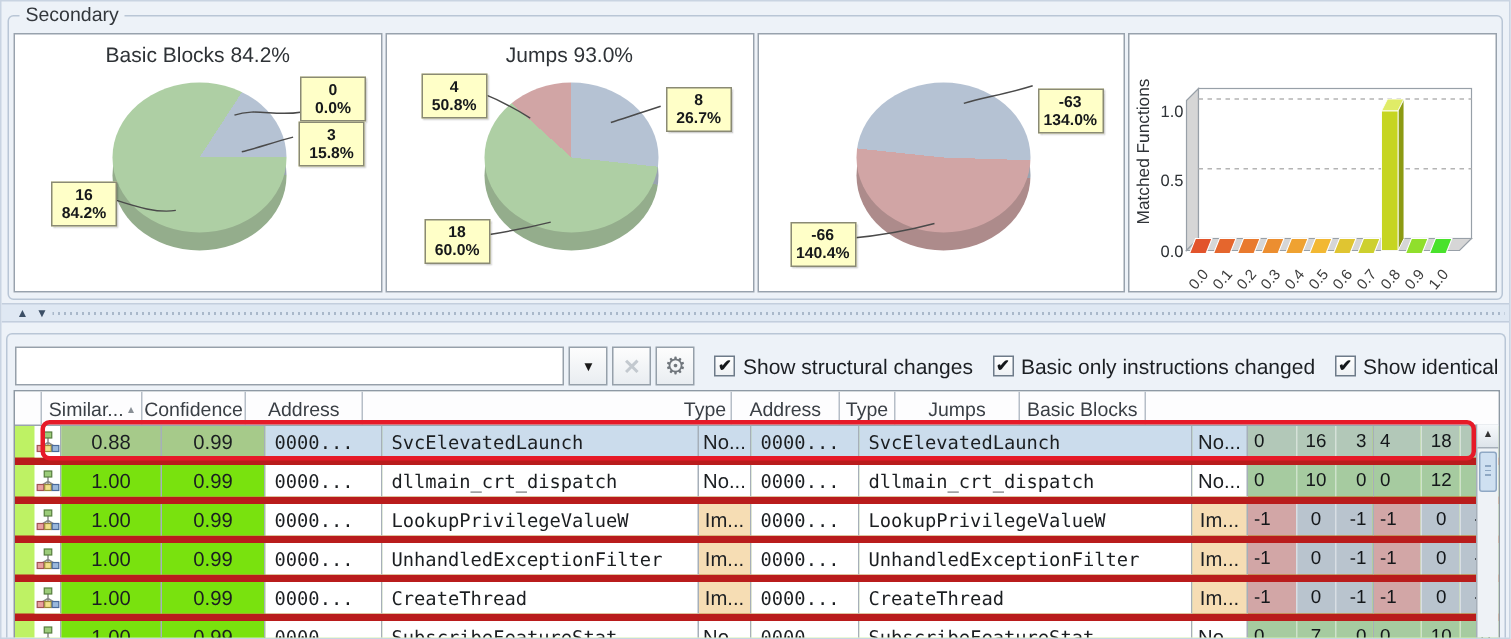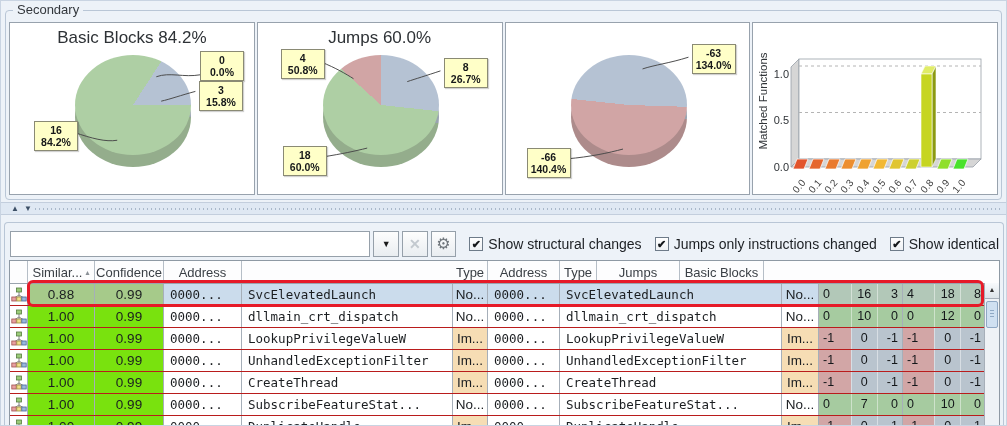--- a/index.html
+++ b/index.html
@@ -5,21 +5,21 @@
   html,body{margin:0;padding:0;background:#dfe5ee;}
   .page{position:relative;width:1007px;height:426px;background:#edf2f8;overflow:hidden;
         font-family:"Liberation Sans",sans-serif;border:1px solid #c9d4e2;box-sizing:border-box;}
   .groupbox{position:absolute;border:1px solid #b9c6d6;border-radius:4px;box-sizing:border-box;}
   .gtitle{position:absolute;top:-9px;left:7px;background:#edf2f8;padding:0 4px;font-size:13px;color:#33373c;white-space:nowrap;}
 
   
   .overview-box{left:4px;top:9px;width:997px;height:190px;}
   .charts{position:absolute;left:3px;top:11px;right:3px;bottom:4px;display:flex;gap:2px;}
   .panel{position:relative;flex:1;background:#fff;border:1px solid #98a2ad;box-sizing:border-box;overflow:hidden;}
-  .chart-title{position:absolute;top:5px;left:0;right:0;text-align:center;font-size:17px;color:#2e3236;}
+  .chart-title{position:absolute;top:5px;left:0;right:0;text-align:center;font-size:14px;color:#2e3236;}
   .pie-wrap{position:absolute;left:65px;top:32px;width:116px;height:100px;}
   .pie-rim,.pie-top{position:absolute;left:0;top:0;width:116px;height:100px;border-radius:50%;}
   .pie-rim{top:12px;filter:brightness(.84) saturate(.92);}
   .leaders{position:absolute;left:0;top:0;width:100%;height:100%;pointer-events:none;z-index:2;}
   .leaders path{fill:none;stroke:#4a4a4a;stroke-width:1;}
   .callout{position:absolute;min-width:36px;background:#ffffc8;border:1px solid #8a8a74;
            box-shadow:1px 1px 1px rgba(0,0,0,.18);font-size:10.5px;font-weight:600;color:#16181a;
            text-align:center;line-height:12px;padding:2px 3px;z-index:3;}
   .ylab{position:absolute;left:4px;top:128px;width:100px;text-align:center;font-size:11.5px;color:#2f3337;
         transform-origin:0 0;transform:rotate(-90deg);}
@@ -48,21 +48,21 @@
   .cbbox{width:14px;height:14px;border:1px solid #6e7b89;background:linear-gradient(#fff,#eef1f4);
          margin-right:5px;font-size:11px;line-height:13px;text-align:center;color:#15181b;font-weight:700;box-sizing:border-box;}
 
   
   .table{position:absolute;left:4px;top:37px;width:991px;height:200px;background:#fff;
          border:1px solid #8e99a4;box-sizing:border-box;overflow:hidden;}
   .thead{display:flex;height:22px;border-bottom:1px solid #9aa4ae;background:#fdfdfe;}
   .hcell{display:flex;align-items:center;justify-content:center;font-size:13px;color:#3a3f45;
          border-right:1px solid #b6bec7;box-sizing:border-box;overflow:hidden;white-space:nowrap;}
   .sort-glyph{font-size:8px;color:#8a9096;margin-left:3px;}
-  .trow{display:flex;height:21px;border-bottom:1px solid #b91c1c;background:#bef264;}
+  .trow{display:flex;height:21px;border-bottom:5px solid #b91c1c;background:#bef264;justify-content:flex-end;}
   .cell{display:flex;align-items:center;border-right:1px solid #a6afb9;box-sizing:border-box;
         font-size:13.5px;color:#1b1e21;overflow:hidden;white-space:nowrap;}
   .mono{font-family:"DejaVu Sans Mono",monospace;font-size:12.5px;padding-left:6px;}
   .num{justify-content:center;}
   .icell{justify-content:center;background:#fff;}
   .trip{padding:0;}
   .trip span{display:block;height:100%;line-height:20px;font-size:12.5px;box-sizing:border-box;color:#14171a;}
   .trip span:nth-child(1){padding-left:4px;text-align:left;}
   .trip span:nth-child(2){text-align:center;border-left:1px solid rgba(255,255,255,.45);}
   .trip span:nth-child(3){padding-right:4px;text-align:right;border-left:1px solid rgba(255,255,255,.45);}
@@ -104,21 +104,21 @@
           <div>3</div>
           <div>15.8%</div>
         </div>
         <div class="callout" style="left:24px;top:98px">
           <div>16</div>
           <div>84.2%</div>
         </div>
       </div>
 
       <div class="panel">
-        <div class="chart-title">Jumps 60.0%</div>
+        <div class="chart-title">Jumps 93.0%</div>
         <div class="pie-wrap pie-1">
           <div class="pie-rim" style="background: conic-gradient(rgb(181, 194, 211) 0deg, rgb(181, 194, 211) 96.1deg, rgb(174, 207, 164) 96.1deg, rgb(174, 207, 164) 312.1deg, rgb(209, 165, 165) 312.1deg, rgb(209, 165, 165) 360deg);"></div>
           <div class="pie-top" style="background: conic-gradient(rgb(181, 194, 211) 0deg, rgb(181, 194, 211) 96.1deg, rgb(174, 207, 164) 96.1deg, rgb(174, 207, 164) 312.1deg, rgb(209, 165, 165) 312.1deg, rgb(209, 165, 165) 360deg);"></div>
         </div>
         <svg class="leaders" viewBox="0 0 246 175">
           <path d="M63,40 C78,46 88,52 96,57"></path>
           <path d="M185,49 C170,54 160,57 151,60"></path>
           <path d="M65,137 C84,134 98,131 110,128"></path>
         </svg>
         <div class="callout" style="left:23px;top:26px">
@@ -137,21 +137,21 @@
 
       <div class="panel">
         <div class="pie-wrap pie-2">
           <div class="pie-rim" style="background: conic-gradient(from 276deg, rgb(181, 194, 211) 0deg, rgb(181, 194, 211) 175.8deg, rgb(209, 165, 165) 175.8deg, rgb(209, 165, 165) 360deg);"></div>
           <div class="pie-top" style="background: conic-gradient(from 276deg, rgb(181, 194, 211) 0deg, rgb(181, 194, 211) 175.8deg, rgb(209, 165, 165) 175.8deg, rgb(209, 165, 165) 360deg);"></div>
         </div>
         <svg class="leaders" viewBox="0 0 246 175">
           <path d="M185,35 C166,41 150,43 138,47"></path>
           <path d="M61,139 C84,137 103,133 118,129"></path>
         </svg>
-        <div class="callout" style="left:186px;top:21px">
+        <div class="callout" style="left:186px;top:36px">
           <div>-63</div>
           <div>134.0%</div>
         </div>
         <div class="callout" style="left:21px;top:125px">
           <div>-66</div>
           <div>140.4%</div>
         </div>
       </div>
 
       <div class="panel">
@@ -214,21 +214,21 @@
       <div class="tool-btn">
         <span class="gear-glyph">⚙</span>
       </div>
       <div id="cbrow" style="display:flex">
           <div class="cb">
             <span class="cbbox">✔</span>
             <span>Show structural changes</span>
           </div>
           <div class="cb">
             <span class="cbbox">✔</span>
-            <span>Jumps only instructions changed</span>
+            <span>Basic only instructions changed</span>
           </div>
           <div class="cb">
             <span class="cbbox">✔</span>
             <span>Show identical</span>
           </div>
         </div>
     </div>
 
     <div class="table">
       <div class="thead" id="thead">

